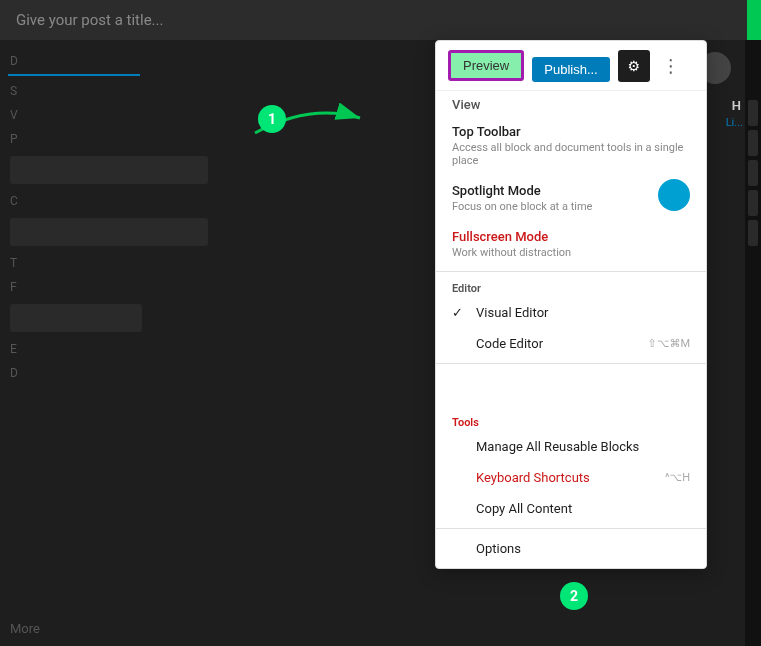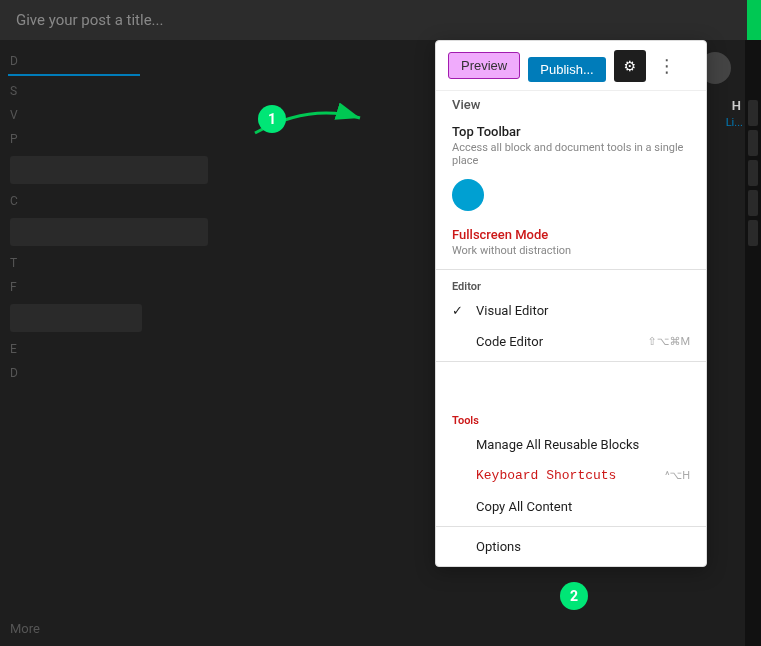--- a/index.html
+++ b/index.html
@@ -98,22 +98,22 @@
 
     
     .dropdown-toolbar {
       display: flex;
       align-items: center;
       padding: 8px 12px;
       border-bottom: 1px solid #eee;
       gap: 8px;
     }
     .btn-preview {
-      background: #f0abfc;
-      border: 1px solid #a21caf;
+      background: #86efac;
+      border: 3px solid #a21caf;
       border-radius: 3px;
       padding: 5px 12px;
       font-size: 13px;
       color: #333;
       cursor: pointer;
     }
     .btn-publish {
       background: #007cba;
       color: #fff;
       border: none;
@@ -232,21 +232,20 @@
       display: flex;
       align-items: center;
       justify-content: space-between;
     }
     .tools-item-label {
       font-size: 13px;
       color: #1e1e1e;
     }
     .tools-item-label.red {
       color: #cc1818;
-      font-family: Liberation Mono, monospace;
     }
     .tools-item-shortcut {
       font-size: 11px;
       color: #aaa;
     }
 
     
     .options-item {
       padding: 8px 16px 8px 40px;
       cursor: pointer;
@@ -381,20 +380,24 @@
 
       <div class="section-view">View</div>
 
       <div class="menu-item">
         <div class="menu-item-title">Top Toolbar</div>
         <div class="menu-item-desc">Access all block and document tools in a single place</div>
       </div>
 
       <div class="menu-item">
         <div class="menu-item-with-toggle">
+          <div>
+            <div class="menu-item-title">Spotlight Mode</div>
+            <div class="menu-item-desc">Focus on one block at a time</div>
+          </div>
           <div class="toggle-circle"></div>
         </div>
       </div>
 
       <div class="menu-item">
         <div class="menu-item-title" style="color: #cc1818;">Fullscreen Mode</div>
         <div class="menu-item-desc">Work without distraction</div>
       </div>
 
       <hr class="divider">

